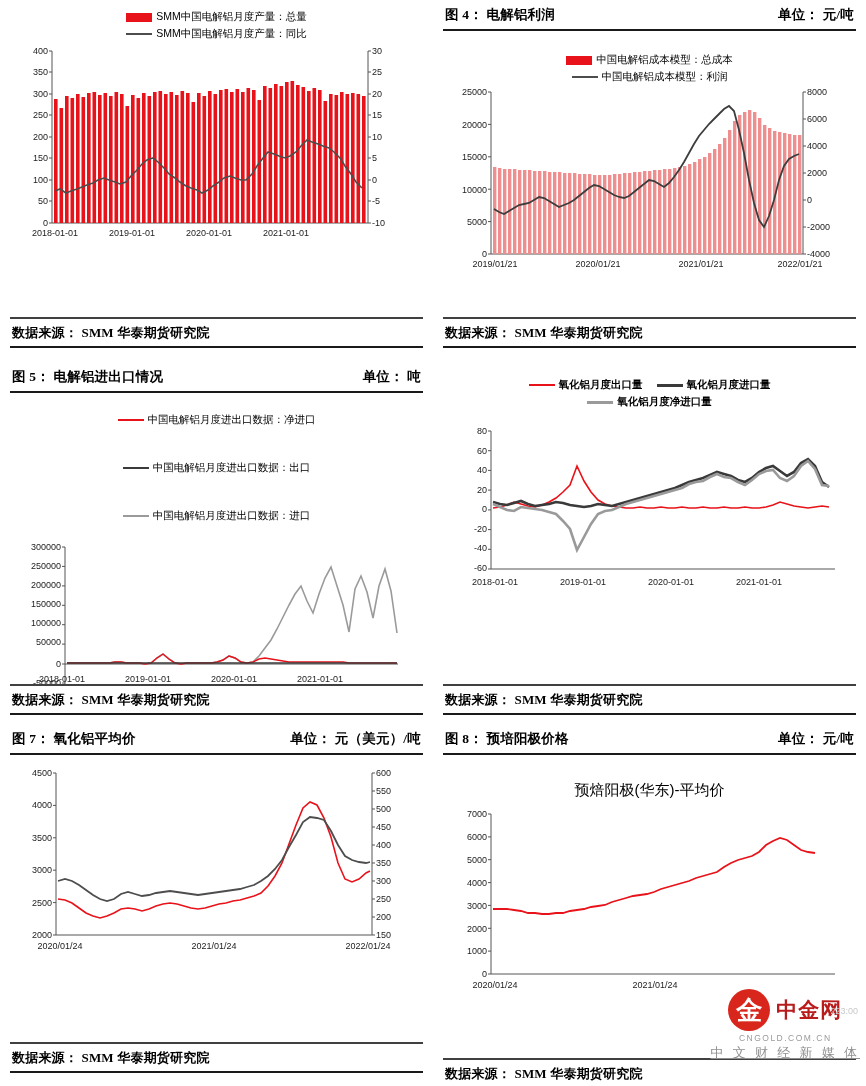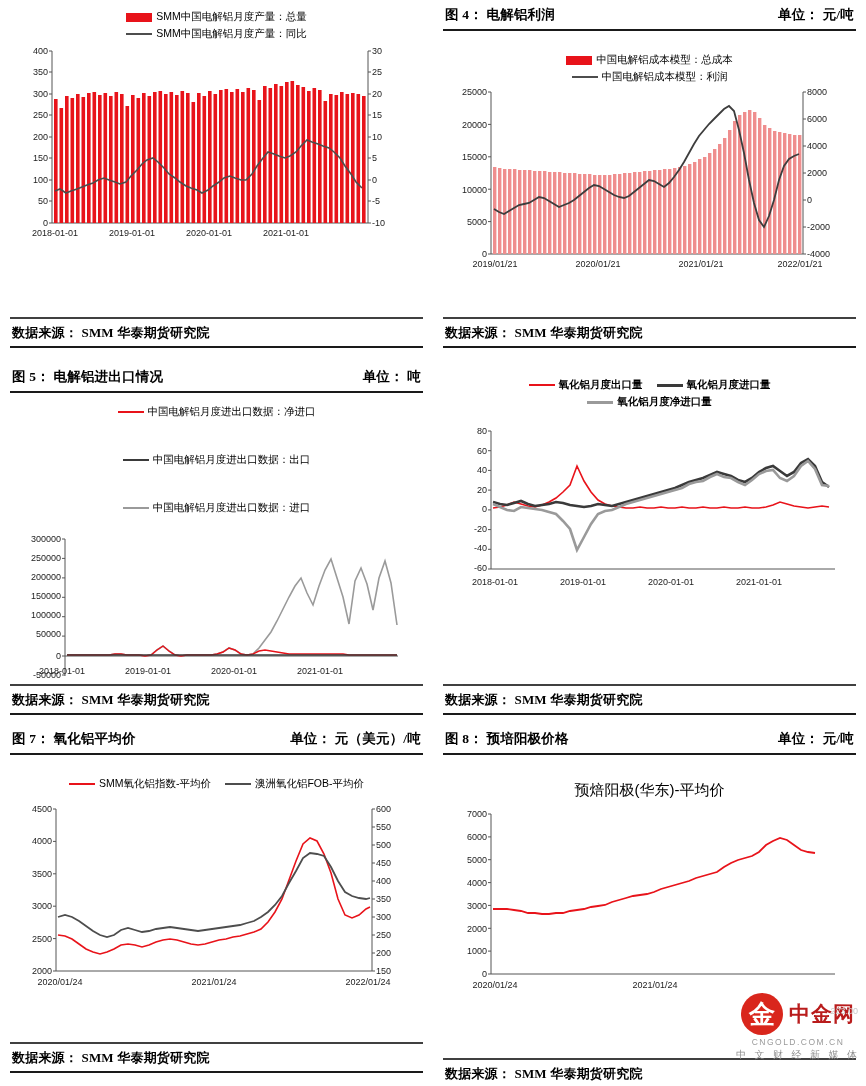--- a/index.html
+++ b/index.html
@@ -64,21 +64,21 @@
   }
   .wm-row{display:flex;align-items:center;gap:6px;}
   .wm-circle{
     width:42px;height:42px;border-radius:50%;
     background:#d9261c;position:relative;
     display:flex;align-items:center;justify-content:center;
   }
   .wm-circle span{color:#fff;font-size:26px;font-weight:bold;font-family:"Liberation Serif",serif;}
   .wm-text{font-size:21px;font-weight:bold;color:#b91c1c;font-family:"Liberation Serif",serif;letter-spacing:1px;}
   .wm-sub{font-size:8.5px;color:#9a9a9a;letter-spacing:1.5px;font-family:"Liberation Sans",sans-serif;margin-top:2px;}
-  .wm-sub2{font-size:10px;color:#8f8f8f;letter-spacing:3px;font-family:"Liberation Serif",serif;margin-top:1px;}
+  .wm-sub2{font-size:13px;color:#8f8f8f;letter-spacing:3px;font-family:"Liberation Serif",serif;margin-top:1px;text-decoration:underline;}
   .wm-code{position:absolute;right:8px;bottom:70px;color:#c9c9c9;font-size:9px;transform:rotate(0deg);font-family:"Liberation Sans",sans-serif;}
 </style>
 </head>
 <body>
 
 <div class="grid">
 
   <div class="panel">
     <div class="chart-area">
       <div class="legend" style="margin-top:10px;">
@@ -359,21 +359,21 @@
     </div>
     <div class="panel-foot" style="top:317px;">数据来源： SMM  华泰期货研究院</div>
   </div>
 
   <div class="panel">
     <div class="panel-head">
       <span>图 5： 电解铝进出口情况</span>
       <span>单位： 吨</span>
     </div>
     <div class="chart-area">
-      <div class="legend" style="margin-top:12px;gap:34px;">
+      <div class="legend" style="margin-top:20px;gap:34px;">
         <div class="legend-row">
           <span class="legend-item">
             <span class="lg-line" style="border-color:#e8131a"></span>
             <span>中国电解铝月度进出口数据：净进口</span>
           </span>
         </div>
         <div class="legend-row">
           <span class="legend-item">
             <span class="lg-line" style="border-color:#3a3a3a"></span>
             <span>中国电解铝月度进出口数据：出口</span>
@@ -489,32 +489,20 @@
     </div>
     <div class="panel-foot" style="top:322px;">数据来源： SMM  华泰期货研究院</div>
   </div>
 
   <div class="panel">
     <div class="panel-head">
       <span>图 7： 氧化铝平均价</span>
       <span>单位： 元（美元）/吨</span>
     </div>
     <div class="chart-area">
-      <div class="legend" style="margin-top:22px;">
-        <div class="legend-row">
-          <span class="legend-item">
-            <span class="lg-line" style="border-color:#e8131a;border-top-width:2px"></span>
-            <span>SMM氧化铝指数-平均价</span>
-          </span>
-          <span class="legend-item">
-            <span class="lg-line" style="border-color:#4d4d4d;border-top-width:2px"></span>
-            <span>澳洲氧化铝FOB-平均价</span>
-          </span>
-        </div>
-      </div>
       <div class="plot" style="height:205px;margin-top:8px;">
         <svg width="413" height="205" viewBox="0 0 413 205">
           <line x1="46" y1="10" x2="46" y2="172" stroke="#555" stroke-width="1"></line>
           <line x1="362" y1="10" x2="362" y2="172" stroke="#555" stroke-width="1"></line>
           <line x1="46" y1="172" x2="362" y2="172" stroke="#555" stroke-width="1"></line>
           <g font-size="9" font-family="Liberation Sans, sans-serif" fill="#222" text-anchor="end">
             <text x="42" y="13">4500</text>
               <text x="42" y="45">4000</text>
               <text x="42" y="78">3500</text>
             <text x="42" y="110">3000</text>

